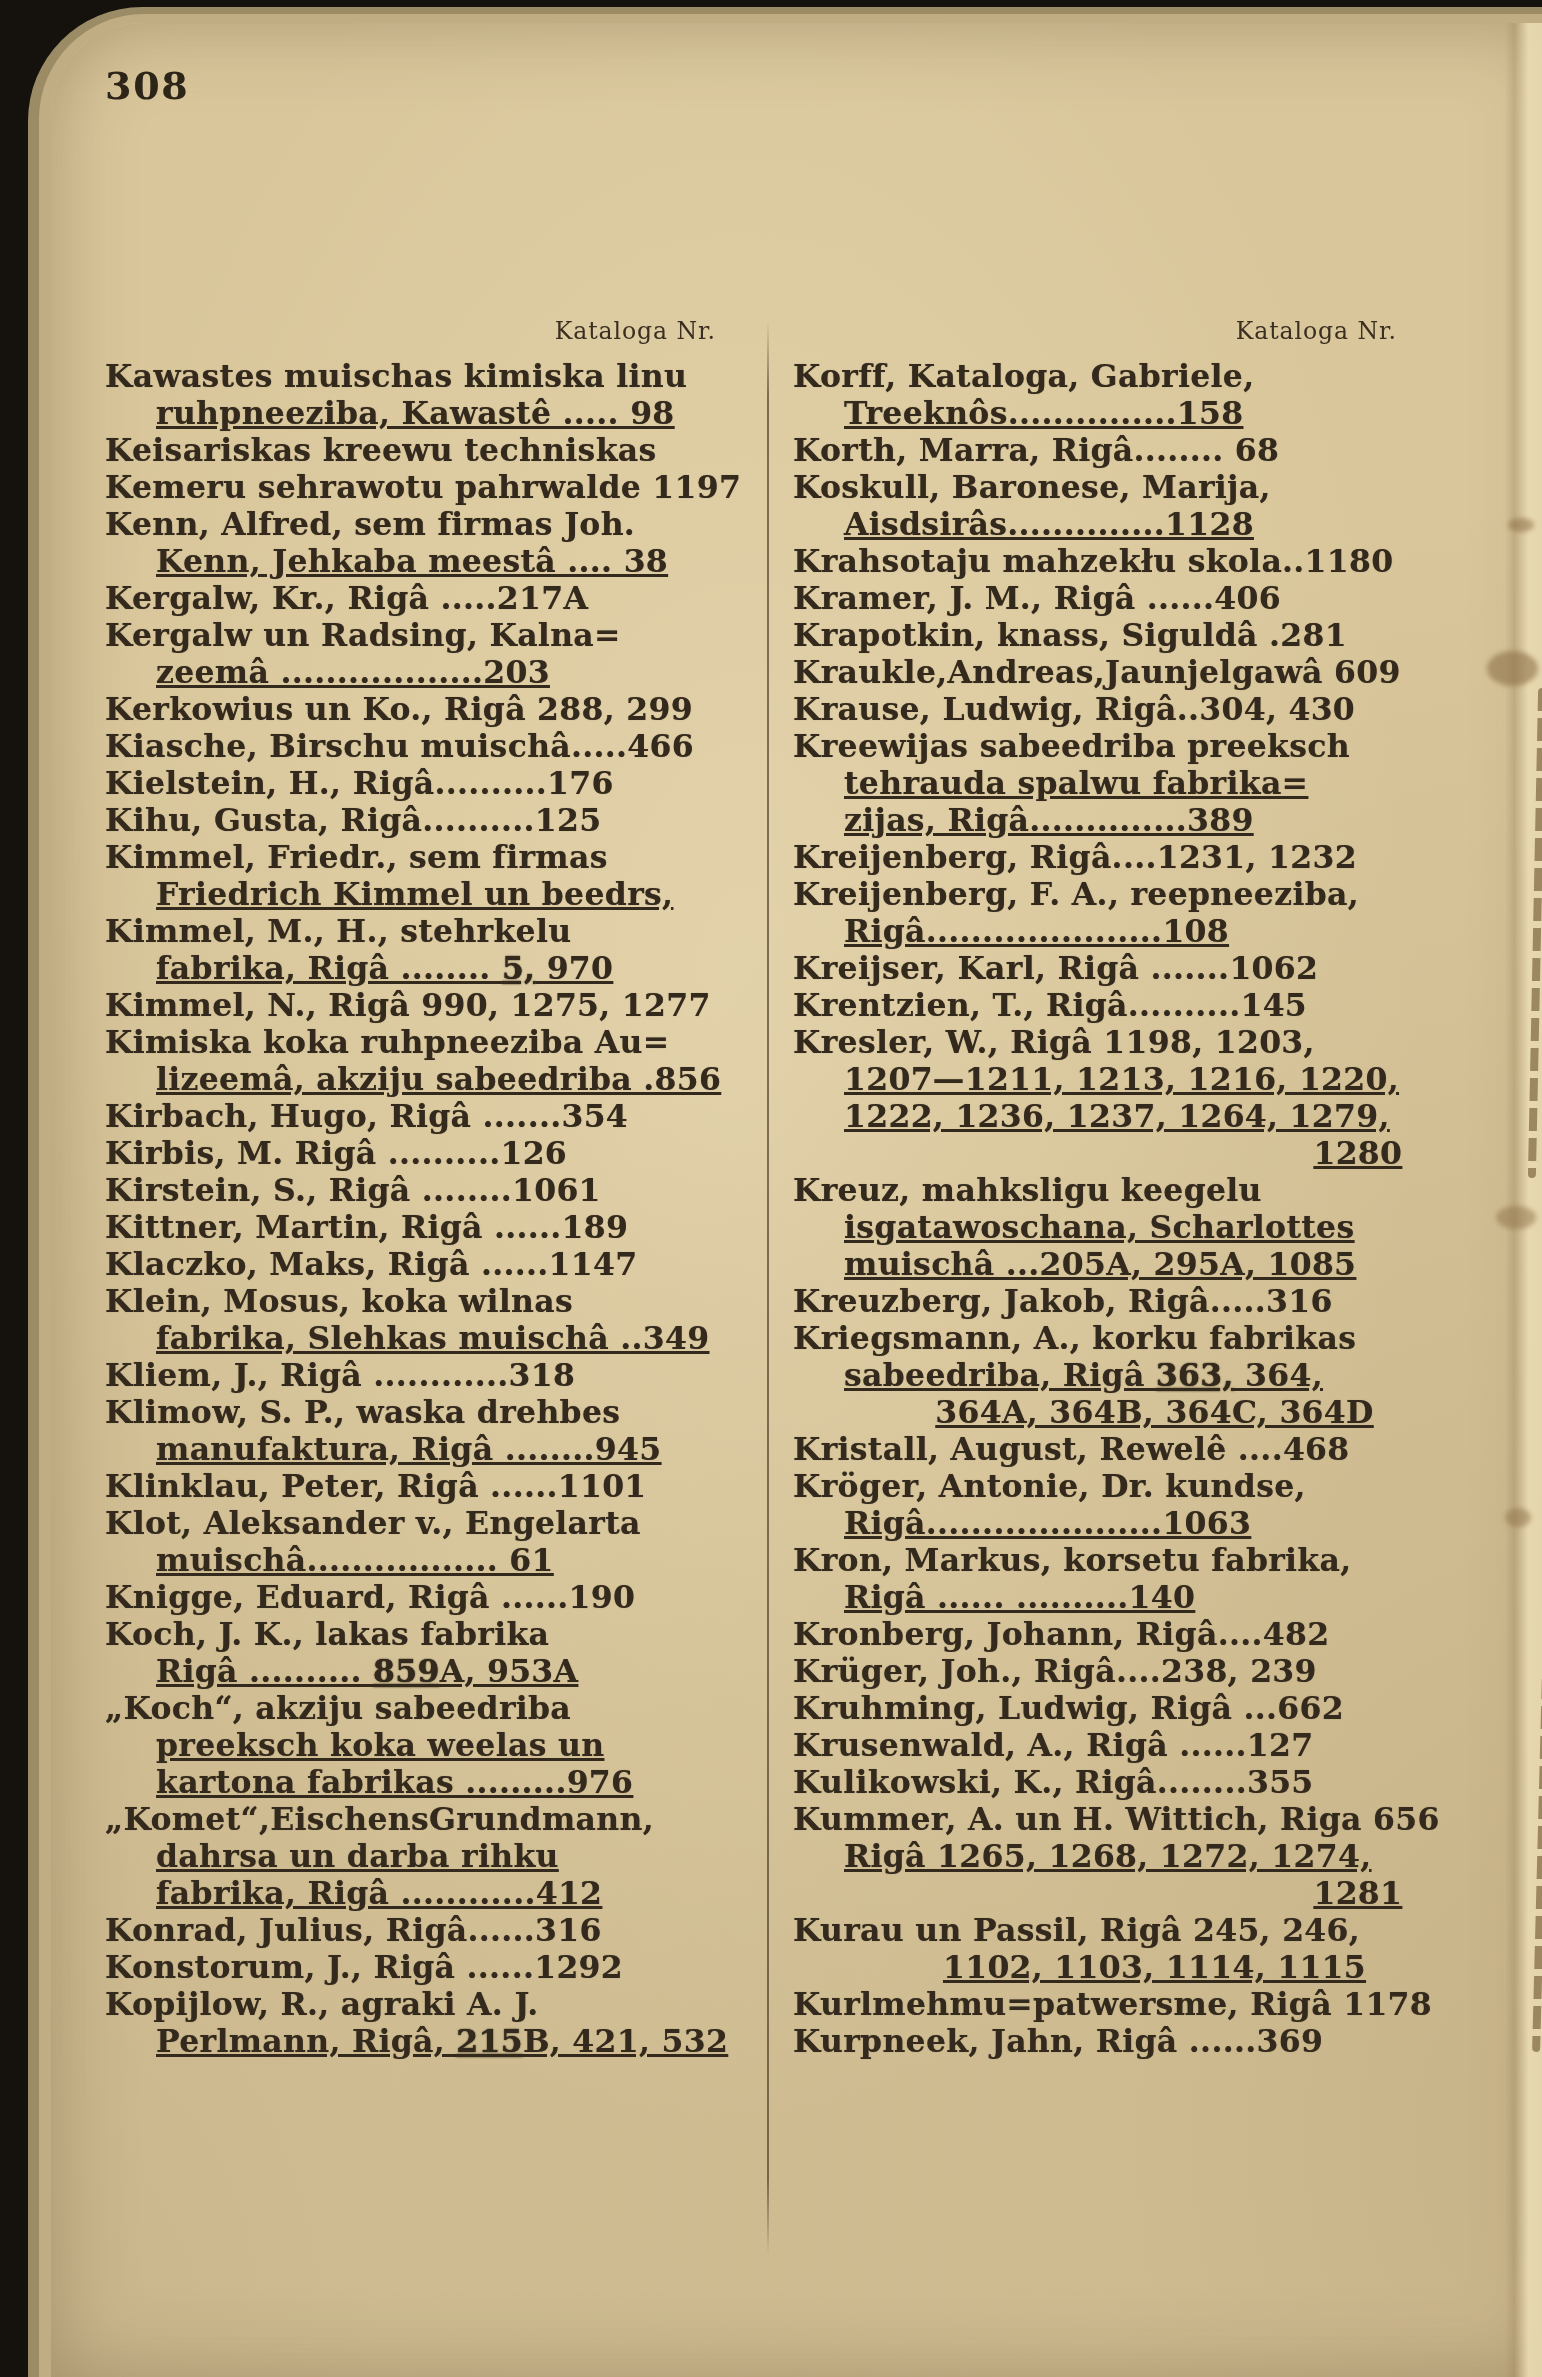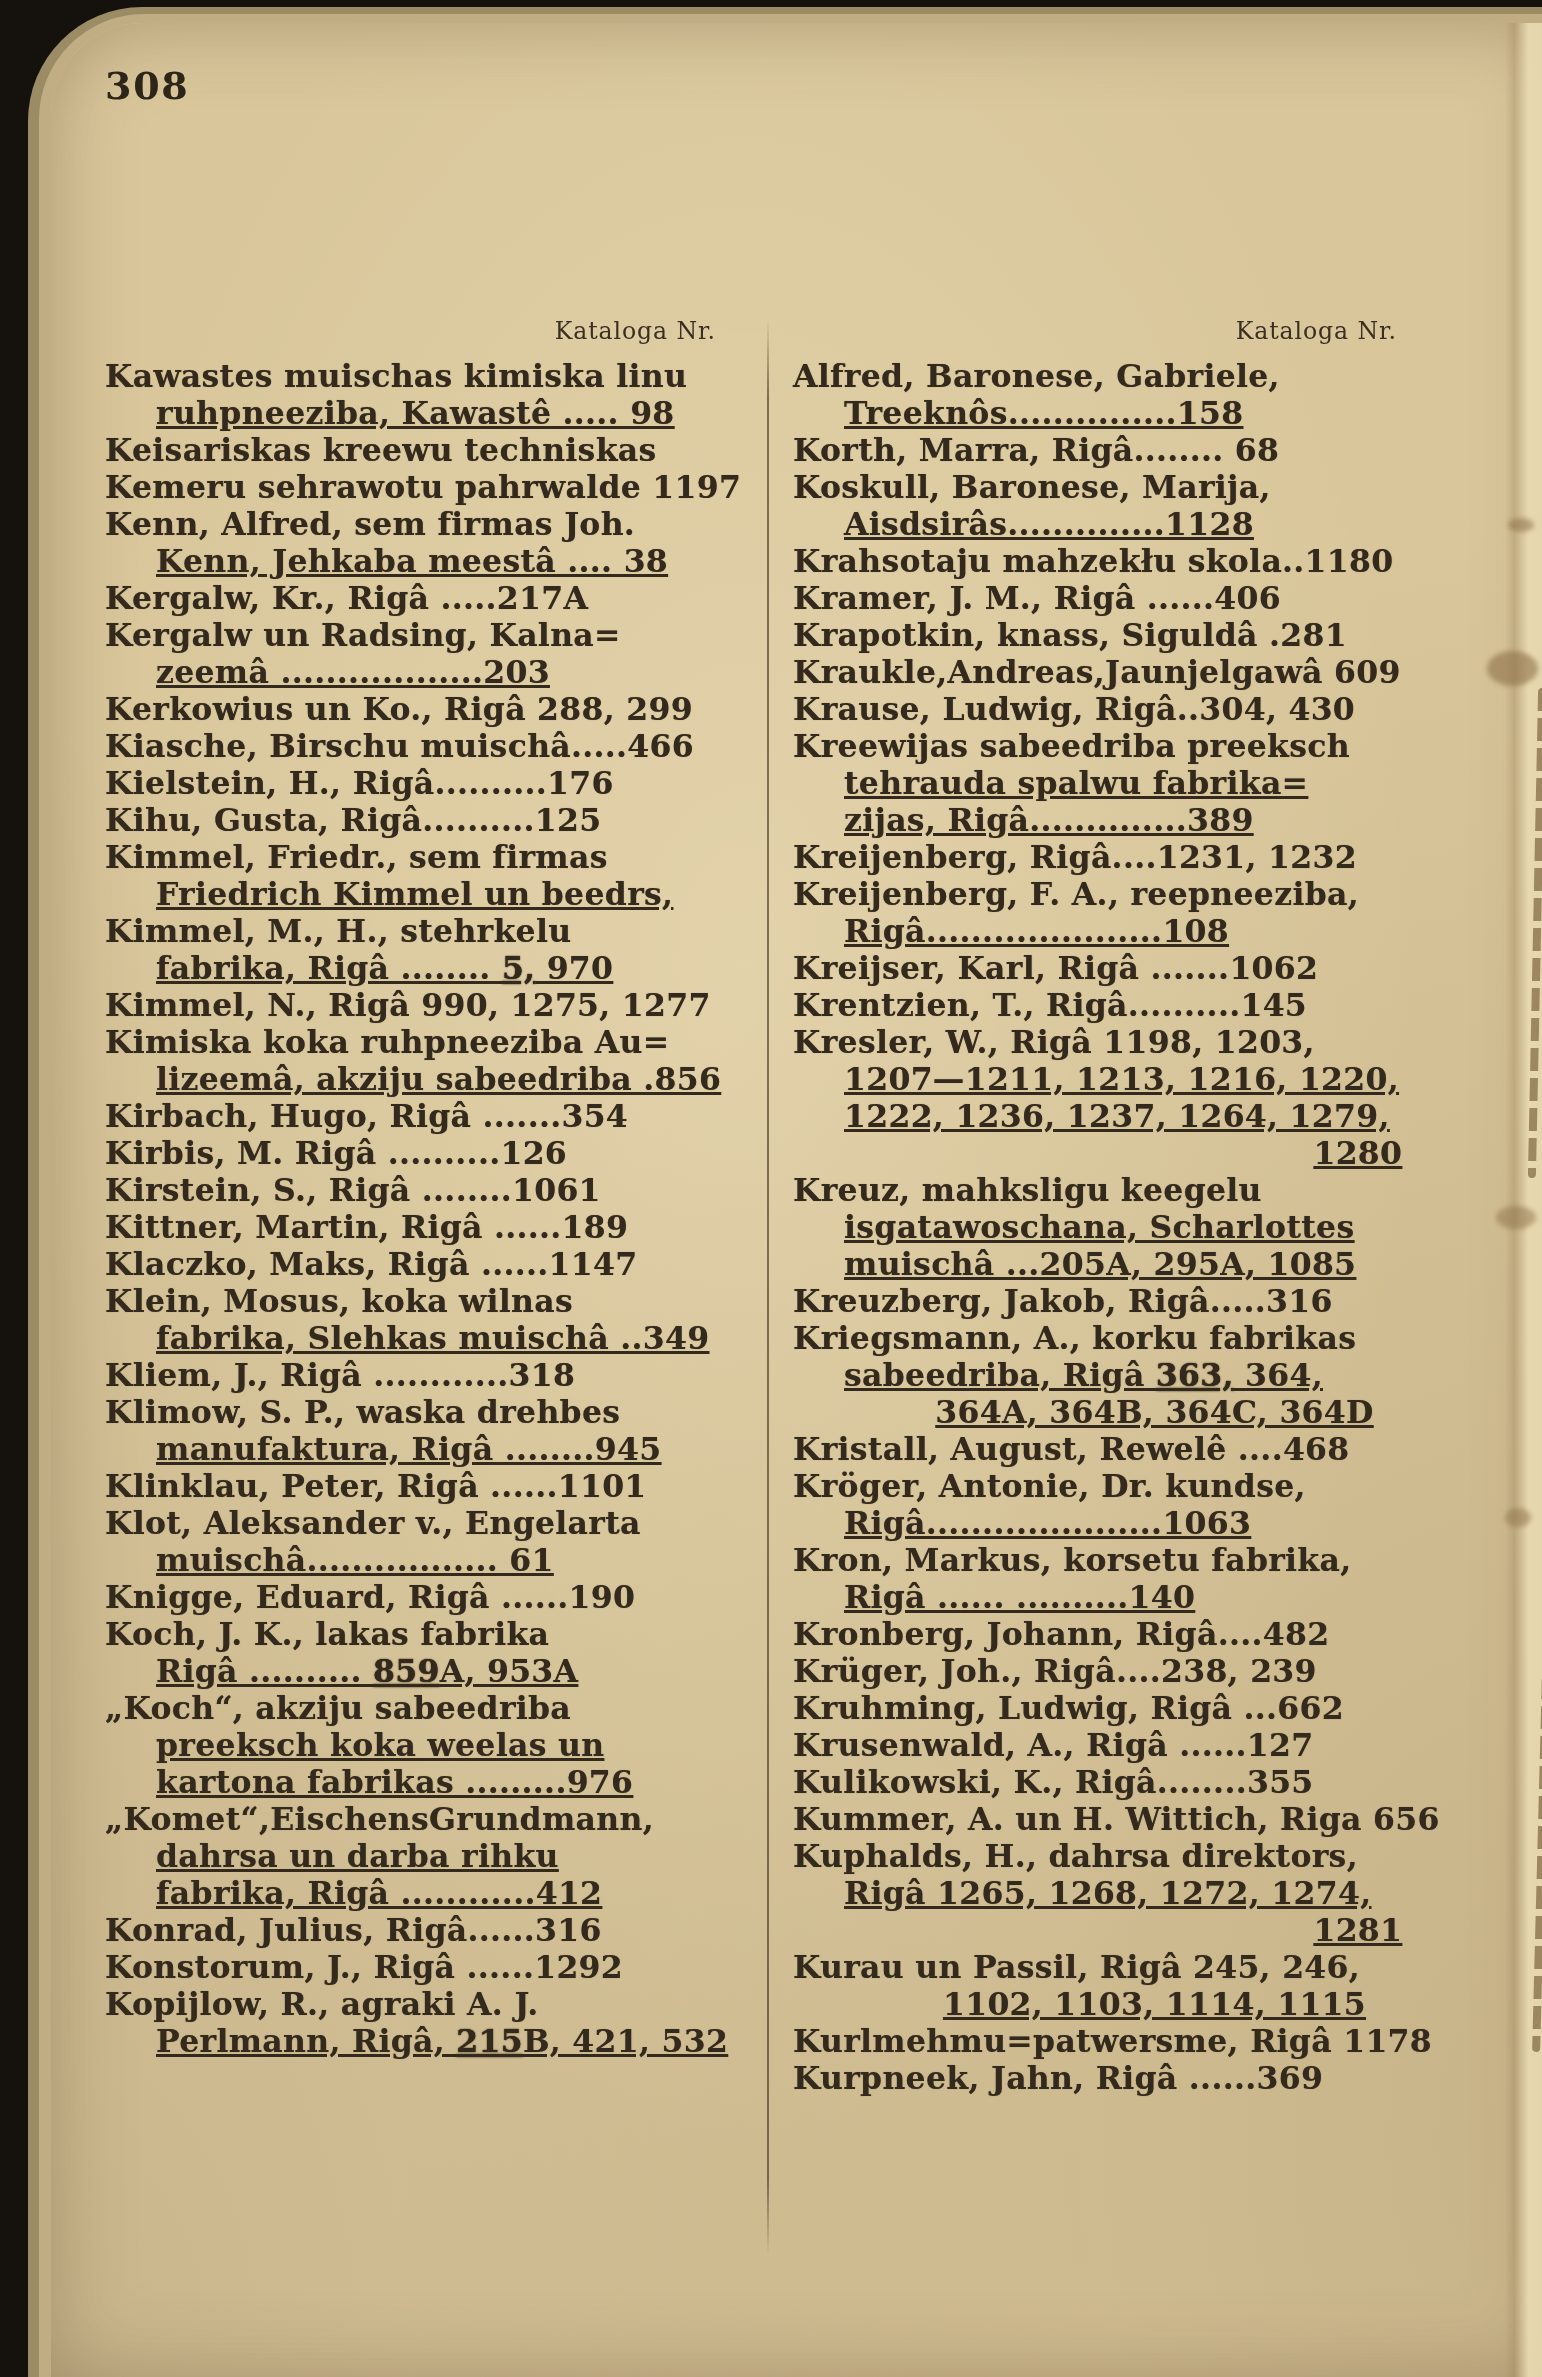--- a/index.html
+++ b/index.html
@@ -180,21 +180,21 @@
           </div>
         </div>
     </div>
 
     <div class="divider"></div>
 
     <div class="col col-right">
       <div class="col-header">Kataloga Nr.</div>
       <div class="entries" id="col1">
           <div class="entry">
-            <div class="line i0">Alfred, Baronese, Gabriele,</div>
+            <div class="line i0">Korff, Kataloga, Gabriele,</div>
             <div class="line i1">Treeknôs...............158</div>
           </div>
           <div class="entry">
             <div class="line i0">Korth, Marra, Rigâ........ 68</div>
           </div>
           <div class="entry">
             <div class="line i0">Koskull, Baronese, Marija,</div>
             <div class="line i1">Aisdsirâs..............1128</div>
           </div>
           <div class="entry">
@@ -272,21 +272,20 @@
           <div class="entry">
             <div class="line i0">Krusenwald, A., Rigâ ......127</div>
           </div>
           <div class="entry">
             <div class="line i0">Kulikowski, K., Rigâ........355</div>
           </div>
           <div class="entry">
             <div class="line i0">Kummer, A. un H. Wittich, Riga 656</div>
           </div>
           <div class="entry">
-            <div class="line i0">Kuphalds, H., dahrsa direktors,</div>
             <div class="line i1">Rigâ 1265, 1268, 1272, 1274,</div>
             <div class="line i1 a-r">1281</div>
           </div>
           <div class="entry">
             <div class="line i0">Kurau un Passil, Rigâ 245, 246,</div>
             <div class="line i1 a-c">1102, 1103, 1114, 1115</div>
           </div>
           <div class="entry">
             <div class="line i0">Kurlmehmu=patwersme, Rigâ 1178</div>
           </div>

